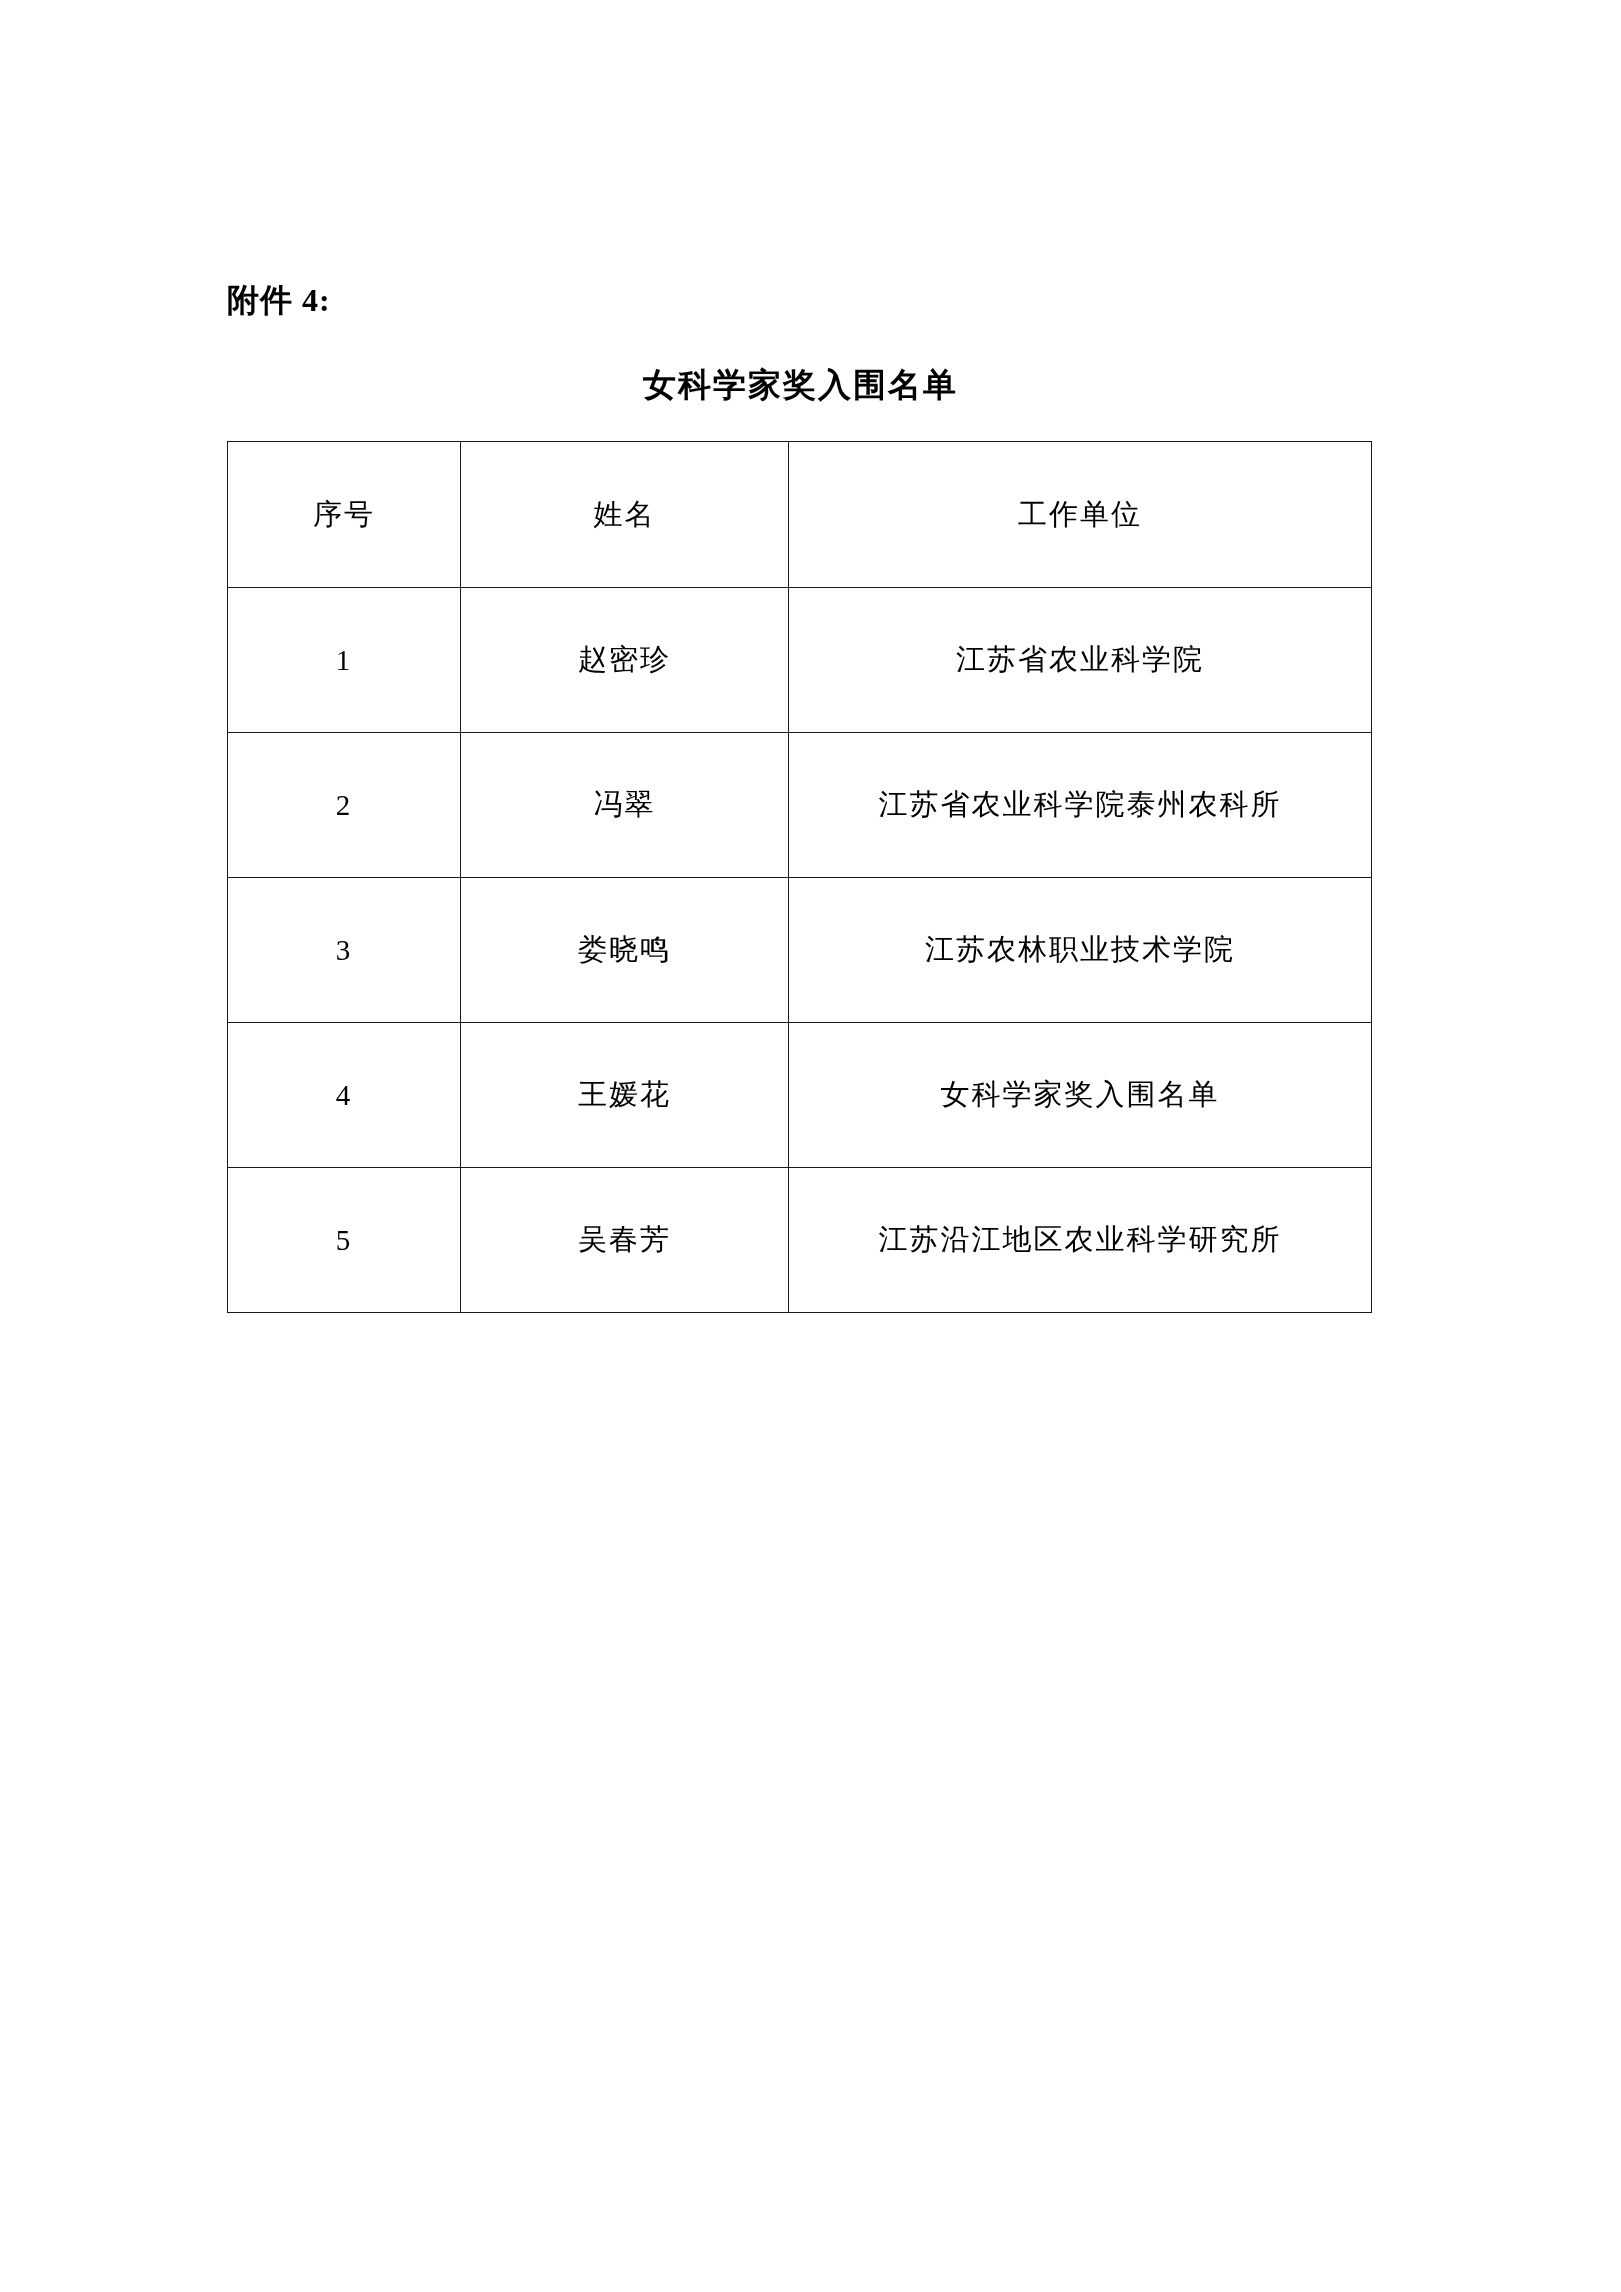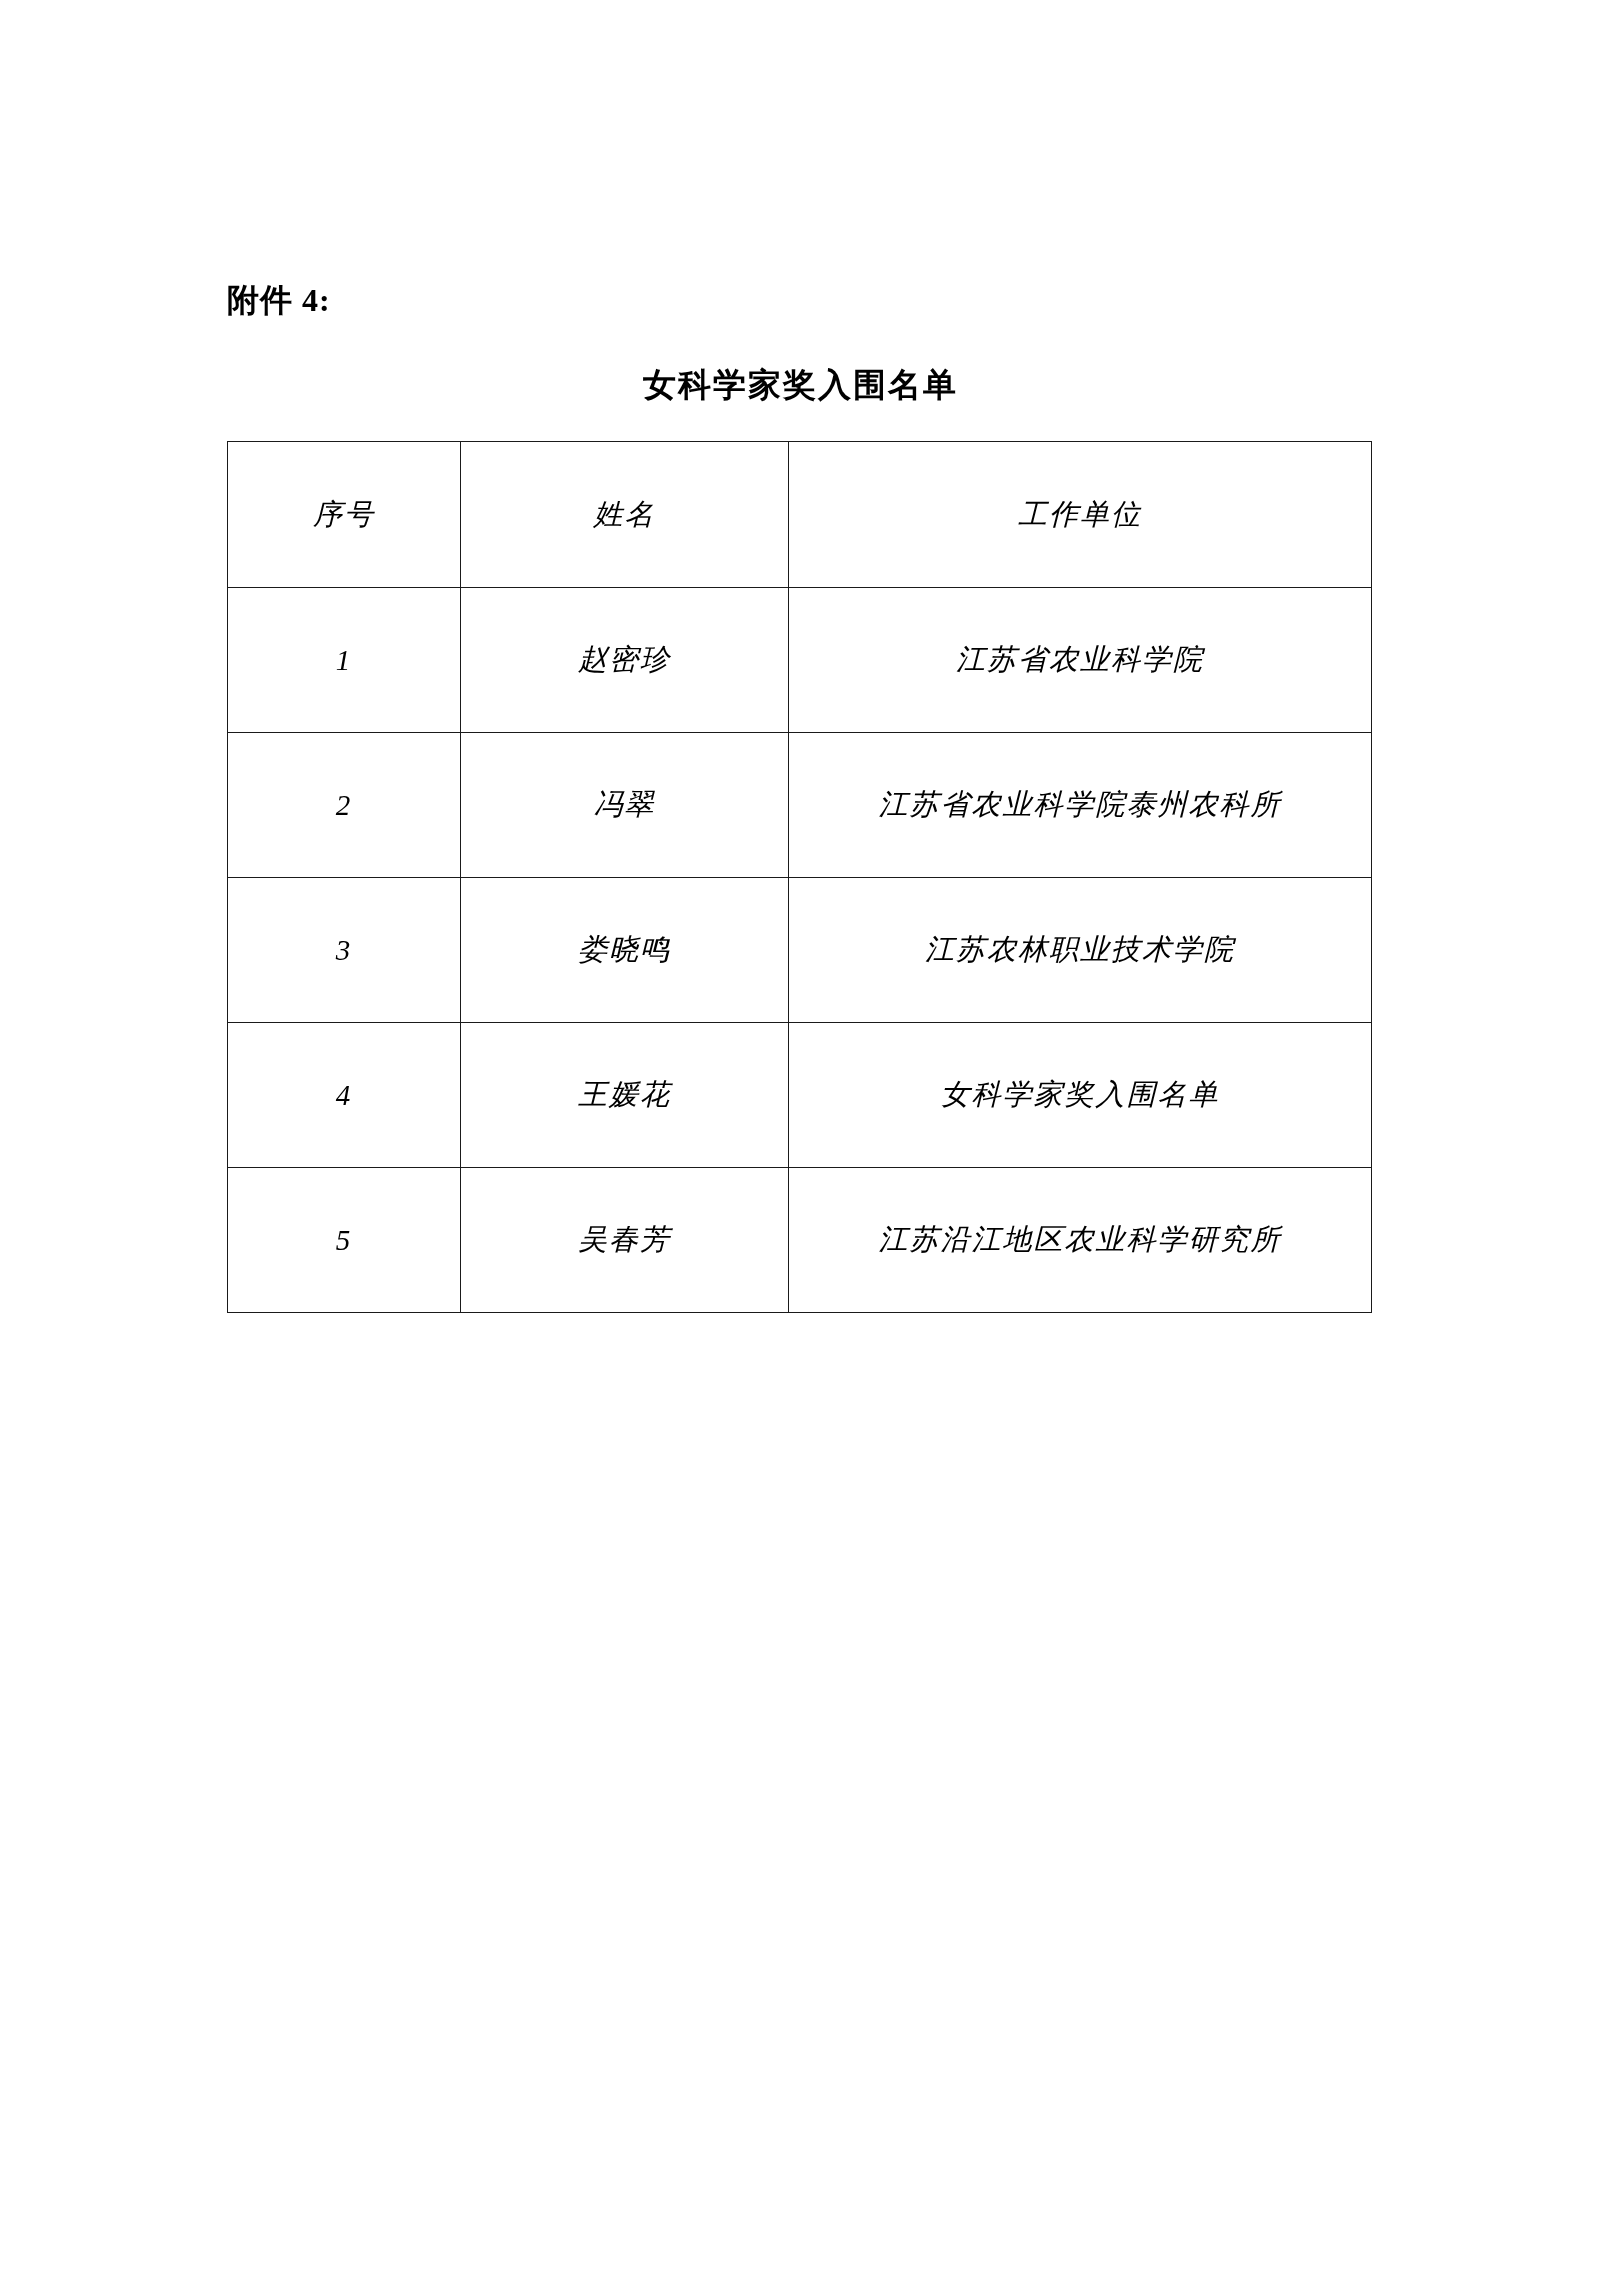--- a/index.html
+++ b/index.html
@@ -55,21 +55,20 @@
   table.roster th,
   table.roster td {
     border: 1.5px solid #1a1a1a;
     text-align: center;
     vertical-align: middle;
     font-weight: normal;
     font-size: 29px;
     height: 144px;
     padding: 0 5.9px;
     letter-spacing: 2px;
-    font-style: italic;
   }
   table.roster thead th {
     height: 145px;
     font-size: 29px;
   }
   .num-cell {
     font-size: 29px;
     letter-spacing: 0;
     font-family: "Liberation Serif", "DejaVu Serif", serif;
   }

